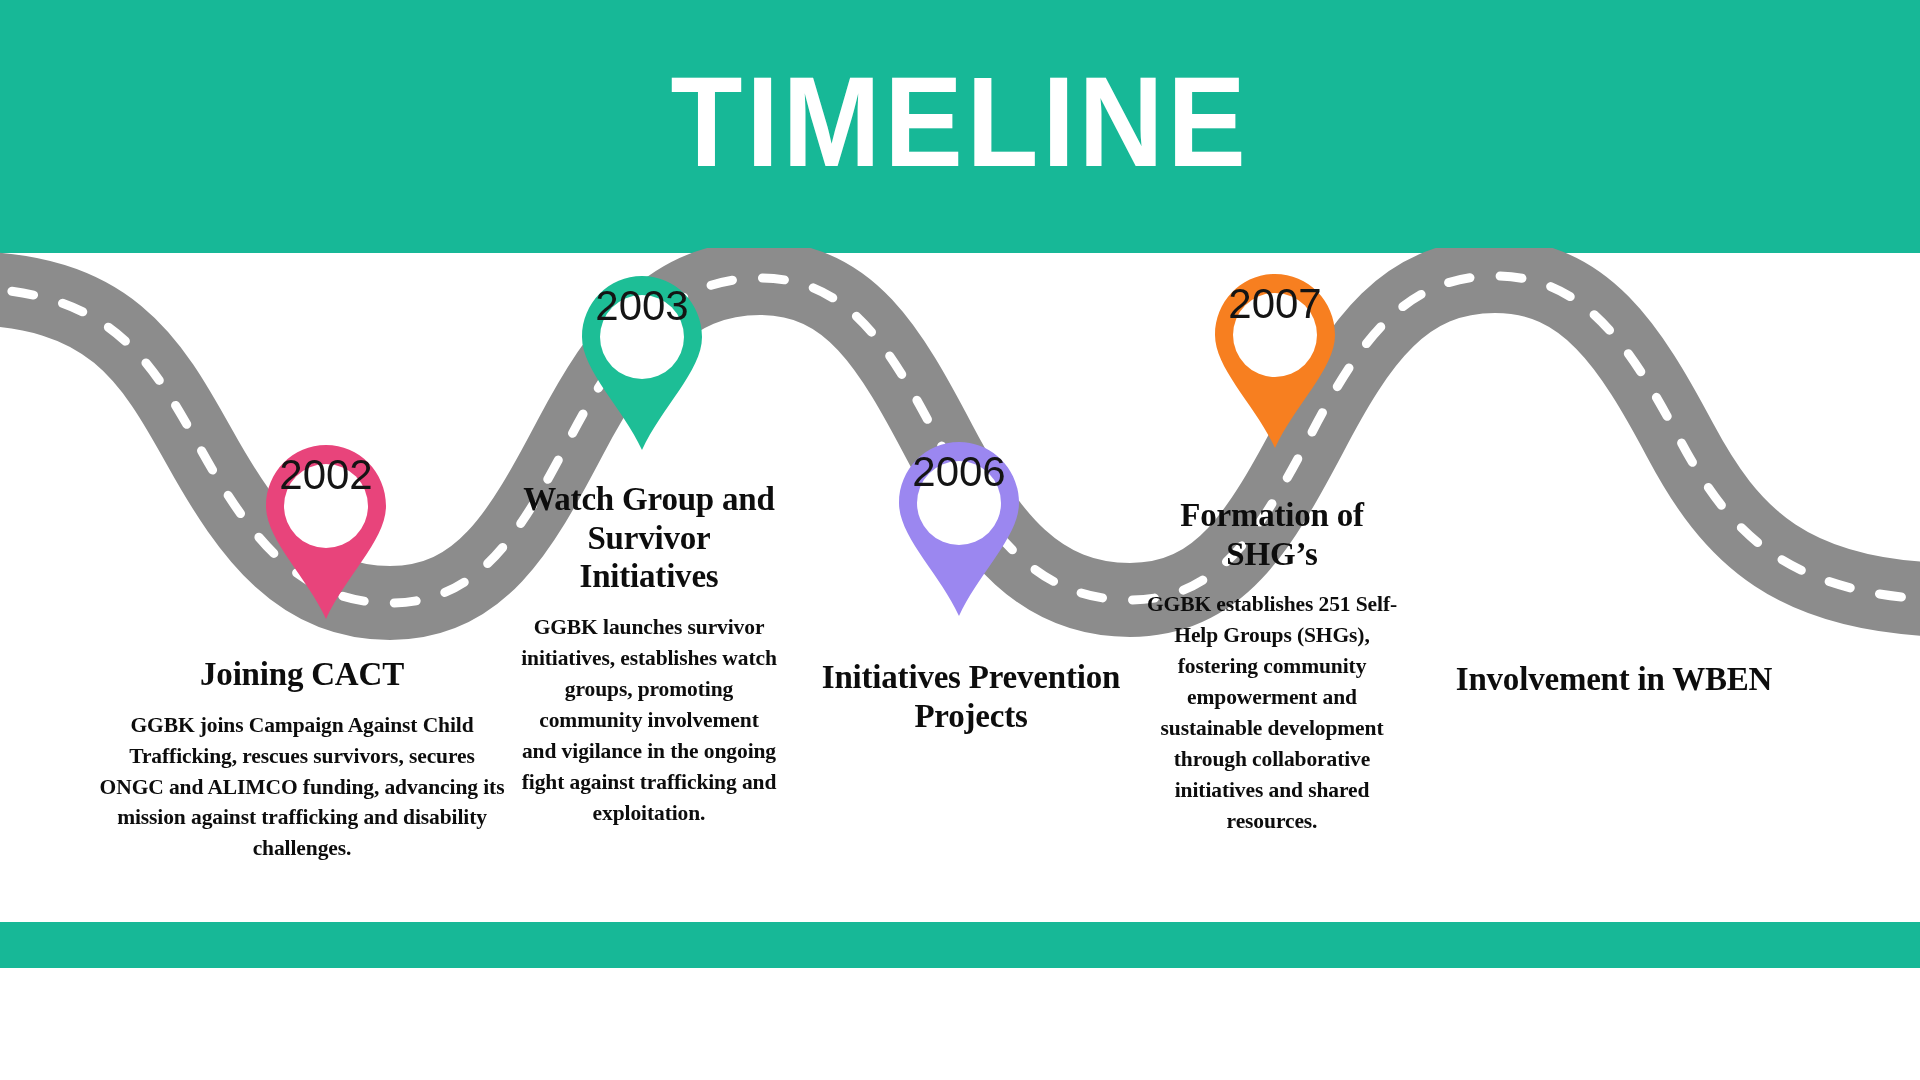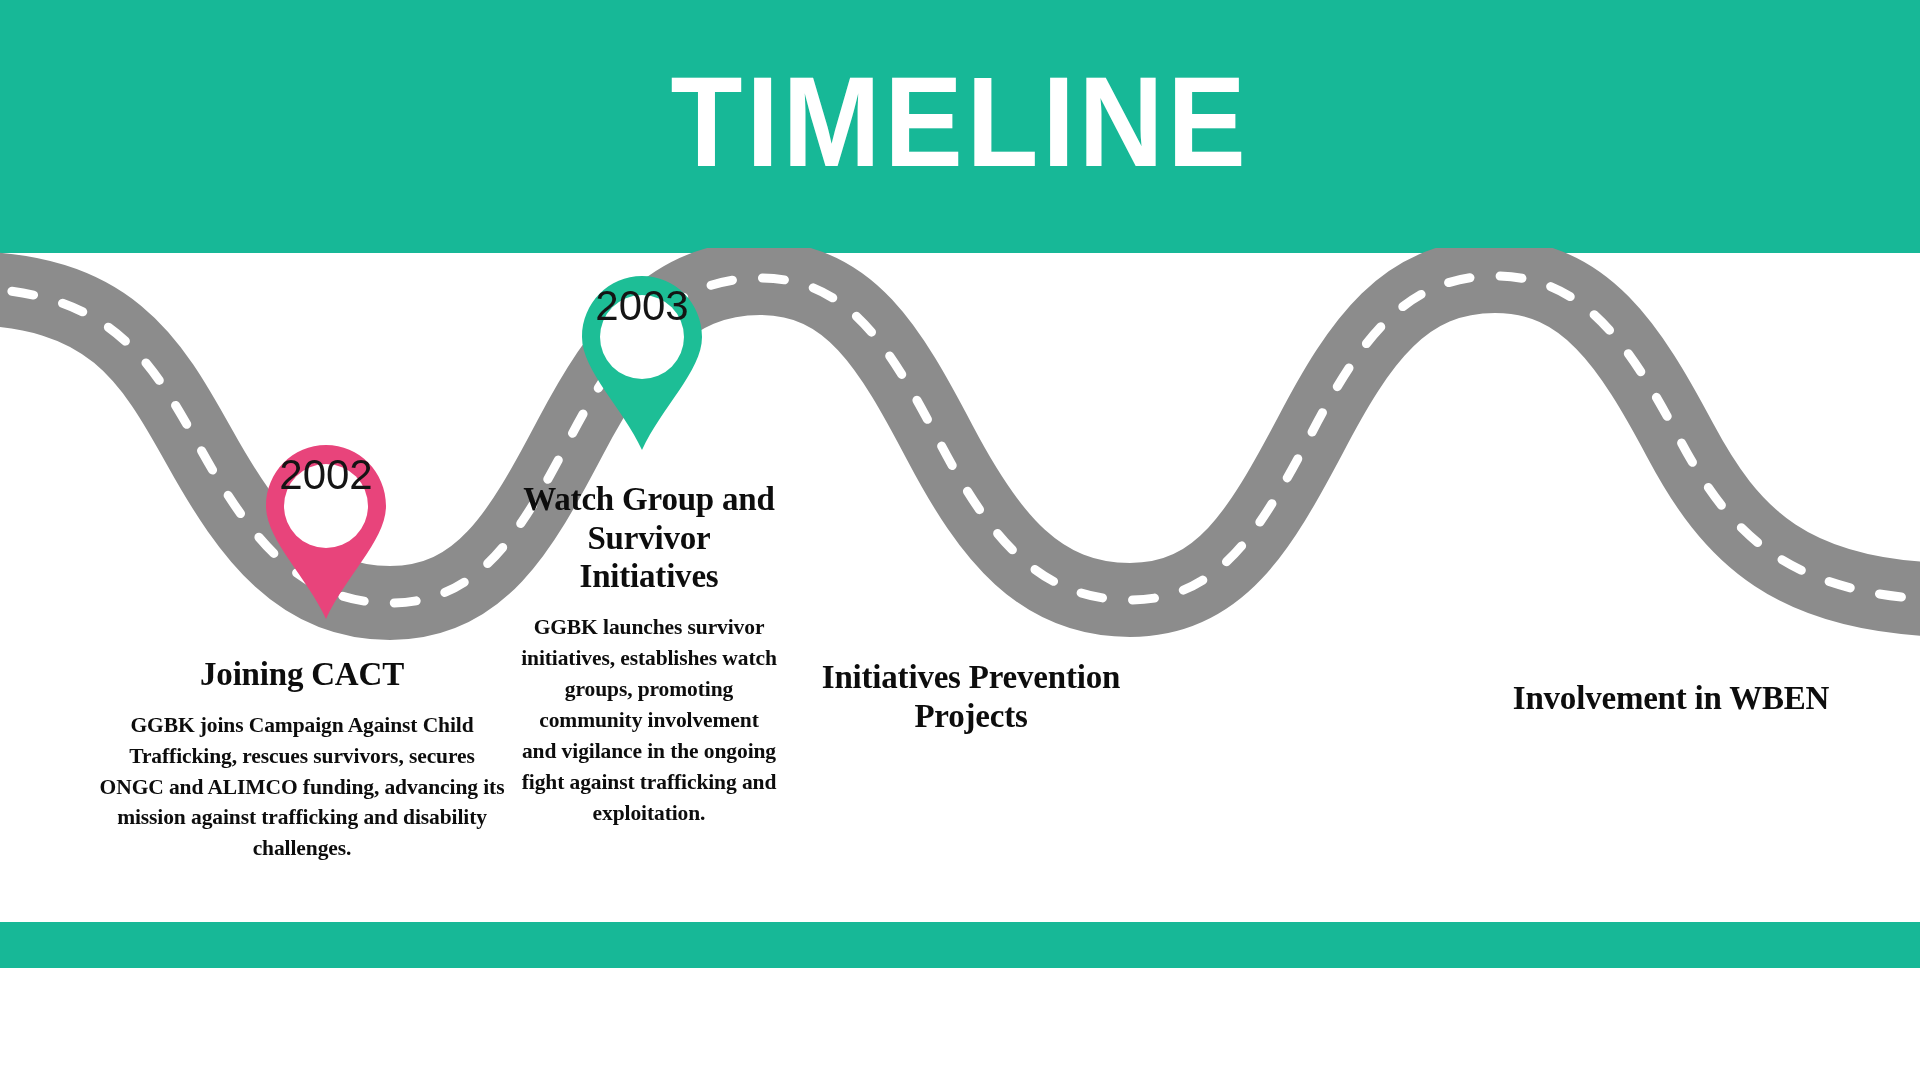--- a/index.html
+++ b/index.html
@@ -132,37 +132,55 @@
   </div>
 
   <div class="pin" style="left:578px; top:274px;">
     <svg viewBox="0 0 128 178" xmlns="http://www.w3.org/2000/svg">
       <path d="M64 2 C31 2 4 29 4 63 C4 97 45 134 64 176 C83 134 124 97 124 63 C124 29 97 2 64 2 Z" fill="#1DBE96"></path>
       <circle cx="64" cy="63" r="42" fill="#ffffff"></circle>
     </svg>
     <div class="year">2003</div>
   </div>
 
+  <div class="pin" style="left:895px; top:440px;">
+    <svg viewBox="0 0 128 178" xmlns="http://www.w3.org/2000/svg">
+      <path d="M64 2 C31 2 4 29 4 63 C4 97 45 134 64 176 C83 134 124 97 124 63 C124 29 97 2 64 2 Z" fill="#9B87F0"></path>
+      <circle cx="64" cy="63" r="42" fill="#ffffff"></circle>
+    </svg>
+    <div class="year">2006</div>
+  </div>
 
+  <div class="pin" style="left:1211px; top:272px;">
+    <svg viewBox="0 0 128 178" xmlns="http://www.w3.org/2000/svg">
+      <path d="M64 2 C31 2 4 29 4 63 C4 97 45 134 64 176 C83 134 124 97 124 63 C124 29 97 2 64 2 Z" fill="#F77F20"></path>
+      <circle cx="64" cy="63" r="42" fill="#ffffff"></circle>
+    </svg>
+    <div class="year">2007</div>
+  </div>
 
 
   <div class="block" style="left:520px; top:480px; width:258px;">
     <h2>Watch Group and Survivor Initiatives</h2>
     <p>GGBK launches survivor initiatives, establishes watch groups, promoting community involvement and vigilance in the ongoing fight against trafficking and exploitation.</p>
   </div>
 
   <div class="block" style="left:98px; top:655px; width:408px;">
     <h2>Joining CACT</h2>
     <p>GGBK joins Campaign Against Child Trafficking, rescues survivors, secures ONGC and ALIMCO funding, advancing its mission against trafficking and disability challenges.</p>
   </div>
 
   <div class="block" style="left:785px; top:658px; width:372px;">
     <h2>Initiatives Prevention Projects</h2>
   </div>
 
+  <div class="block" style="left:1138px; top:496px; width:268px;">
+    <h2>Formation of SHG’s</h2>
+    <p>GGBK establishes 251 Self-Help Groups (SHGs), fostering community empowerment and sustainable development through collaborative initiatives and shared resources.</p>
+  </div>
 
-  <div class="block" style="left:1475px; top:660px; width:392px;margin-top:19px;">
+  <div class="block" style="left:1418px; top:660px; width:392px;">
     <h2>Involvement in WBEN</h2>
   </div>
 
   <div class="band-bottom"></div>
 
 </div>
 
 </body></html>

